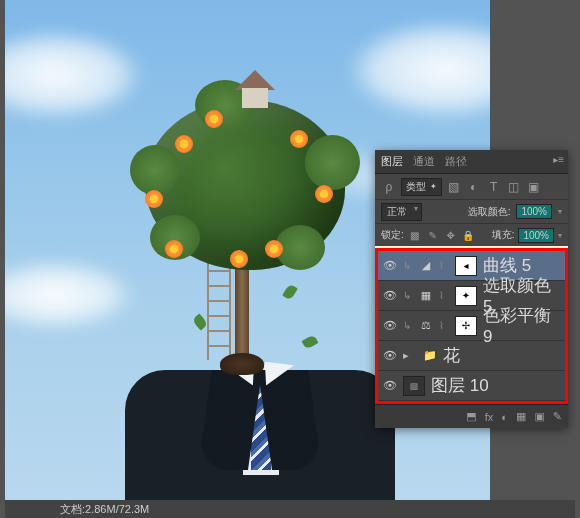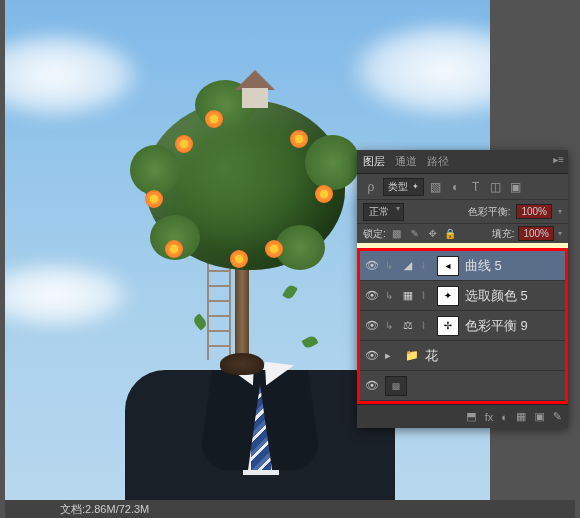--- a/index.html
+++ b/index.html
@@ -24,45 +24,45 @@
 .suit{position:absolute;left:120px;top:350px;width:270px;height:160px}
 .shoulders{position:absolute;left:0;top:20px;width:270px;height:140px;background:#1a2028;border-radius:40px 40px 0 0}
 .lapel-l{position:absolute;left:80px;top:20px;width:50px;height:100px;background:#141a22;transform:skewX(-8deg);border-radius:0 0 0 30px}
 .lapel-r{position:absolute;left:140px;top:20px;width:50px;height:100px;background:#141a22;transform:skewX(8deg);border-radius:0 0 30px 0}
 .shirt{position:absolute;left:118px;top:15px;width:36px;height:110px;background:#e8ecf0}
 .tie{position:absolute;left:126px;top:20px;width:20px;height:100px;background:repeating-linear-gradient(135deg,#2a4a8a 0 6px,#4a6aaa 6px 10px,#e8ecf0 10px 13px)}
 .collar-l{position:absolute;left:105px;top:8px;width:28px;height:30px;background:#f0f2f5;transform:rotate(-25deg);clip-path:polygon(0 0,100% 30%,60% 100%)}
 .collar-r{position:absolute;left:136px;top:8px;width:28px;height:30px;background:#f0f2f5;transform:rotate(25deg);clip-path:polygon(0 30%,100% 0,40% 100%)}
 .ruler{position:absolute;left:5px;top:505px;width:485px;height:13px;background:repeating-linear-gradient(90deg,#ff6600 0 2px,#222 2px 20px)}
 .statusbar{position:absolute;left:5px;bottom:0;width:570px;height:18px;background:#424242;color:#ccc;font-size:11px;line-height:18px;padding-left:55px}
-.panel{position:absolute;right:12px;top:150px;width:211px;background:#454545;color:#ccc;font-size:11px;box-shadow:0 2px 10px rgba(0,0,0,.5)}
+.panel{position:absolute;right:12px;top:150px;width:193px;background:#454545;color:#ccc;font-size:11px;box-shadow:0 2px 10px rgba(0,0,0,.5)}
 .panel-tabs{height:24px;background:#383838;display:flex;align-items:center;padding:0 6px;gap:10px;border-bottom:1px solid #222}
 .panel-tabs span{color:#999;cursor:pointer}
 .panel-tabs .active{color:#e0e0e0}
 .panel-close{position:absolute;right:4px;top:4px;color:#999;font-size:10px}
 .filter-row{height:26px;display:flex;align-items:center;padding:0 6px;gap:4px;border-bottom:1px solid #333}
 .filter-sel{background:#333;border:1px solid #222;color:#ccc;height:18px;font-size:10px;padding:0 4px;display:flex;align-items:center;gap:4px}
 .icon-btn{width:16px;height:16px;display:flex;align-items:center;justify-content:center;color:#999;font-size:12px}
 .prop-row{height:24px;display:flex;align-items:center;padding:0 6px;gap:6px;border-bottom:1px solid #333;font-size:10px}
 .dd{background:#333;border:1px solid #222;padding:1px 14px 1px 5px;position:relative;color:#ccc}
 .dd::after{content:"▾";position:absolute;right:3px;top:0;font-size:8px;color:#888}
-.pct{background:#7f1d1d;border:1px solid #222;padding:1px 4px;color:#ccc;font-size:10px}
-.lock-row{height:24px;display:flex;align-items:center;padding:0 6px;gap:4px;border-bottom:5px solid #fef9c3;font-size:10px}
+.pct{background:#0f766e;border:1px solid #222;padding:1px 4px;color:#ccc;font-size:10px}
+.lock-row{height:24px;display:flex;align-items:center;padding:0 6px;gap:4px;border-bottom:2px solid #fef9c3;font-size:10px}
 .lock-ico{width:14px;height:14px;display:flex;align-items:center;justify-content:center;color:#999;font-size:10px}
 .layers{border:3px solid #ff0000}
 .layer{height:30px;display:flex;align-items:center;padding:0 5px;gap:6px;border-bottom:1px solid #333;background:#454545}
 .layer.sel{background:#5a6e8a}
 .eye{width:14px;height:14px;color:#ccc;font-size:11px;display:flex;align-items:center;justify-content:center}
 .link{width:10px;color:#888;font-size:10px}
 .adj-ico{width:14px;height:14px;color:#ccc;font-size:11px;display:flex;align-items:center;justify-content:center}
 .mask{width:22px;height:20px;background:#fff;border:1px solid #222;display:flex;align-items:center;justify-content:center;color:#000;font-size:10px}
 .thumb{width:22px;height:20px;background:#fff;border:1px solid #222;display:flex;align-items:center;justify-content:center}
 .thumb.dark{background:#333;color:#888;font-size:9px}
 .folder{width:14px;color:#bbb;font-size:11px}
-.lname{flex:1;color:#ddd;font-size:13px}
+.lname{flex:1;color:#ddd;font-size:17px}
 .panel-footer{height:24px;display:flex;align-items:center;justify-content:flex-end;padding:0 6px;gap:8px;background:#3a3a3a;border-top:1px solid #222}
 .f-ico{color:#999;font-size:11px}
 .leaf-falling{position:absolute;width:10px;height:14px;background:#4a8a3a;border-radius:50% 10% 50% 10%;transform:rotate(30deg)}
 </style>
 </head>
 <body>
 
 <div class="canvas">
   <div class="cloud c1"></div>
   <div class="cloud c2"></div>
@@ -129,21 +129,21 @@
       </div>
     <span class="icon-btn">▧</span>
     <span class="icon-btn">◐</span>
     <span class="icon-btn">T</span>
     <span class="icon-btn">◫</span>
     <span class="icon-btn">▣</span>
   </div>
   <div class="prop-row">
     <div class="dd">正常</div>
     <span style="flex:1"></span>
-    <span>色彩平衡:</span>
+    <span>选取颜色:</span>
     <span class="pct">100%</span>
     <span style="font-size:8px;color:#888">▾</span>
   </div>
   <div class="lock-row">
     <span>锁定:</span>
     <span class="lock-ico">▩</span>
     <span class="lock-ico">✎</span>
     <span class="lock-ico">✥</span>
     <span class="lock-ico">🔒</span>
     <span style="flex:1"></span>
@@ -178,20 +178,21 @@
       </div>
       <div class="layer">
         <span class="eye">👁</span>
         <span class="folder">▸</span>
         <span class="folder">📁</span>
         <span class="lname">花</span>
       </div>
       <div class="layer">
         <span class="eye">👁</span>
         <span class="thumb dark">▩</span>
+        <span class="lname">图层 10</span>
       </div>
     </div>
   <div class="panel-footer" id="footer-container">
       <span class="f-ico">⬒</span>
       <span class="f-ico">fx</span>
       <span class="f-ico">◐</span>
       <span class="f-ico">▦</span>
       <span class="f-ico">▣</span>
       <span class="f-ico">✎</span>
     </div>

